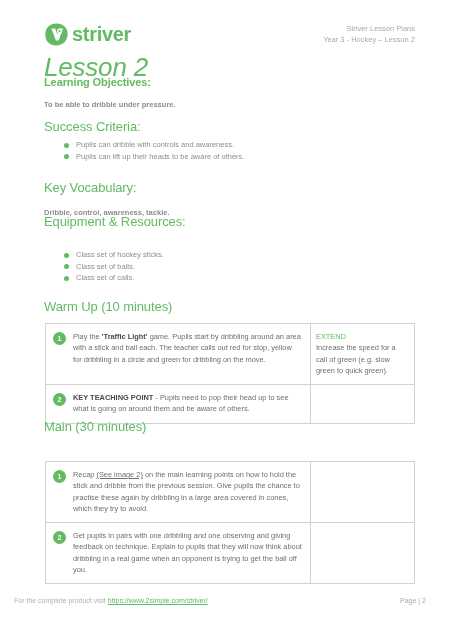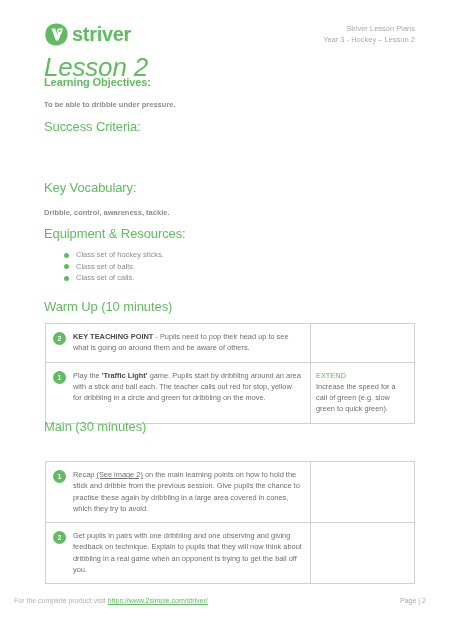--- a/index.html
+++ b/index.html
@@ -231,58 +231,62 @@
   <div class="lesson-title">Lesson 2</div>
 
   <div class="blk" style="top:76px;">
     <div class="sec-head">Learning Objectives:</div>
   </div>
   <div class="blk body-text" style="top:99px;">To be able to dribble under pressure.</div>
 
   <div class="blk" style="top:119px;">
     <div class="sec-head-lg">Success Criteria:</div>
   </div>
+  <ul class="bullets blk" style="top:139px; left:62px;">
+    <li>Pupils can dribble with controls and awareness.</li>
+    <li>Pupils can lift up their heads to be aware of others.</li>
+  </ul>
 
   <div class="blk" style="top:180px;">
     <div class="sec-head-lg">Key Vocabulary:</div>
   </div>
   <div class="blk body-text" style="top:207px;">Dribble, control, awareness, tackle.</div>
 
-  <div class="blk" style="top:226px;">
+  <div class="blk" style="top:214px;">
     <div class="sec-head-lg">Equipment &amp; Resources:</div>
   </div>
   <ul class="bullets blk" style="top:249px; left:62px;">
     <li>Class set of hockey sticks.</li>
     <li>Class set of balls.</li>
     <li>Class set of calls.</li>
   </ul>
 
   <div class="blk" style="top:299px;">
     <div class="sec-head-lg">Warm Up (10 minutes)</div>
   </div>
 
   <div class="tbl" style="top:323px;">
     <div class="row">
       <div class="cell-main">
+        <span class="num">1</span>
+        <span class="cell-text"><span>Play the </span><b>'Traffic Light'</b><span> game. Pupils start by dribbling around an area with a stick and ball each. The teacher calls out red for stop, yellow for dribbling in a circle and green for dribbling on the move.</span></span>
+      </div>
+      <div class="cell-side">
+        <span class="extend-label">EXTEND</span>
+        <span class="extend-body">Increase the speed for a call of green (e.g. slow green to quick green).</span>
+      </div>
+    </div>
+    <div class="row">
+      <div class="cell-main">
         <span class="num">2</span>
         <span class="cell-text"><b>KEY TEACHING POINT</b><span> - Pupils need to pop their head up to see what is going on around them and be aware of others.</span></span>
       </div>
       <div class="cell-side">
         <span class="extend-label"></span>
         <span class="extend-body"></span>
-      </div>
-    </div>
-    <div class="row">
-      <div class="cell-main">
-        <span class="num">1</span>
-        <span class="cell-text"><span>Play the </span><b>'Traffic Light'</b><span> game. Pupils start by dribbling around an area with a stick and ball each. The teacher calls out red for stop, yellow for dribbling in a circle and green for dribbling on the move.</span></span>
-      </div>
-      <div class="cell-side">
-        <span class="extend-label">EXTEND</span>
-        <span class="extend-body">Increase the speed for a call of green (e.g. slow green to quick green).</span>
       </div>
     </div>
   </div>
 
   <div class="blk" style="top:419px;">
     <div class="sec-head-lg">Main (30 minutes)</div>
   </div>
 
   <div class="tbl" style="top:461px;">
     <div class="row">

